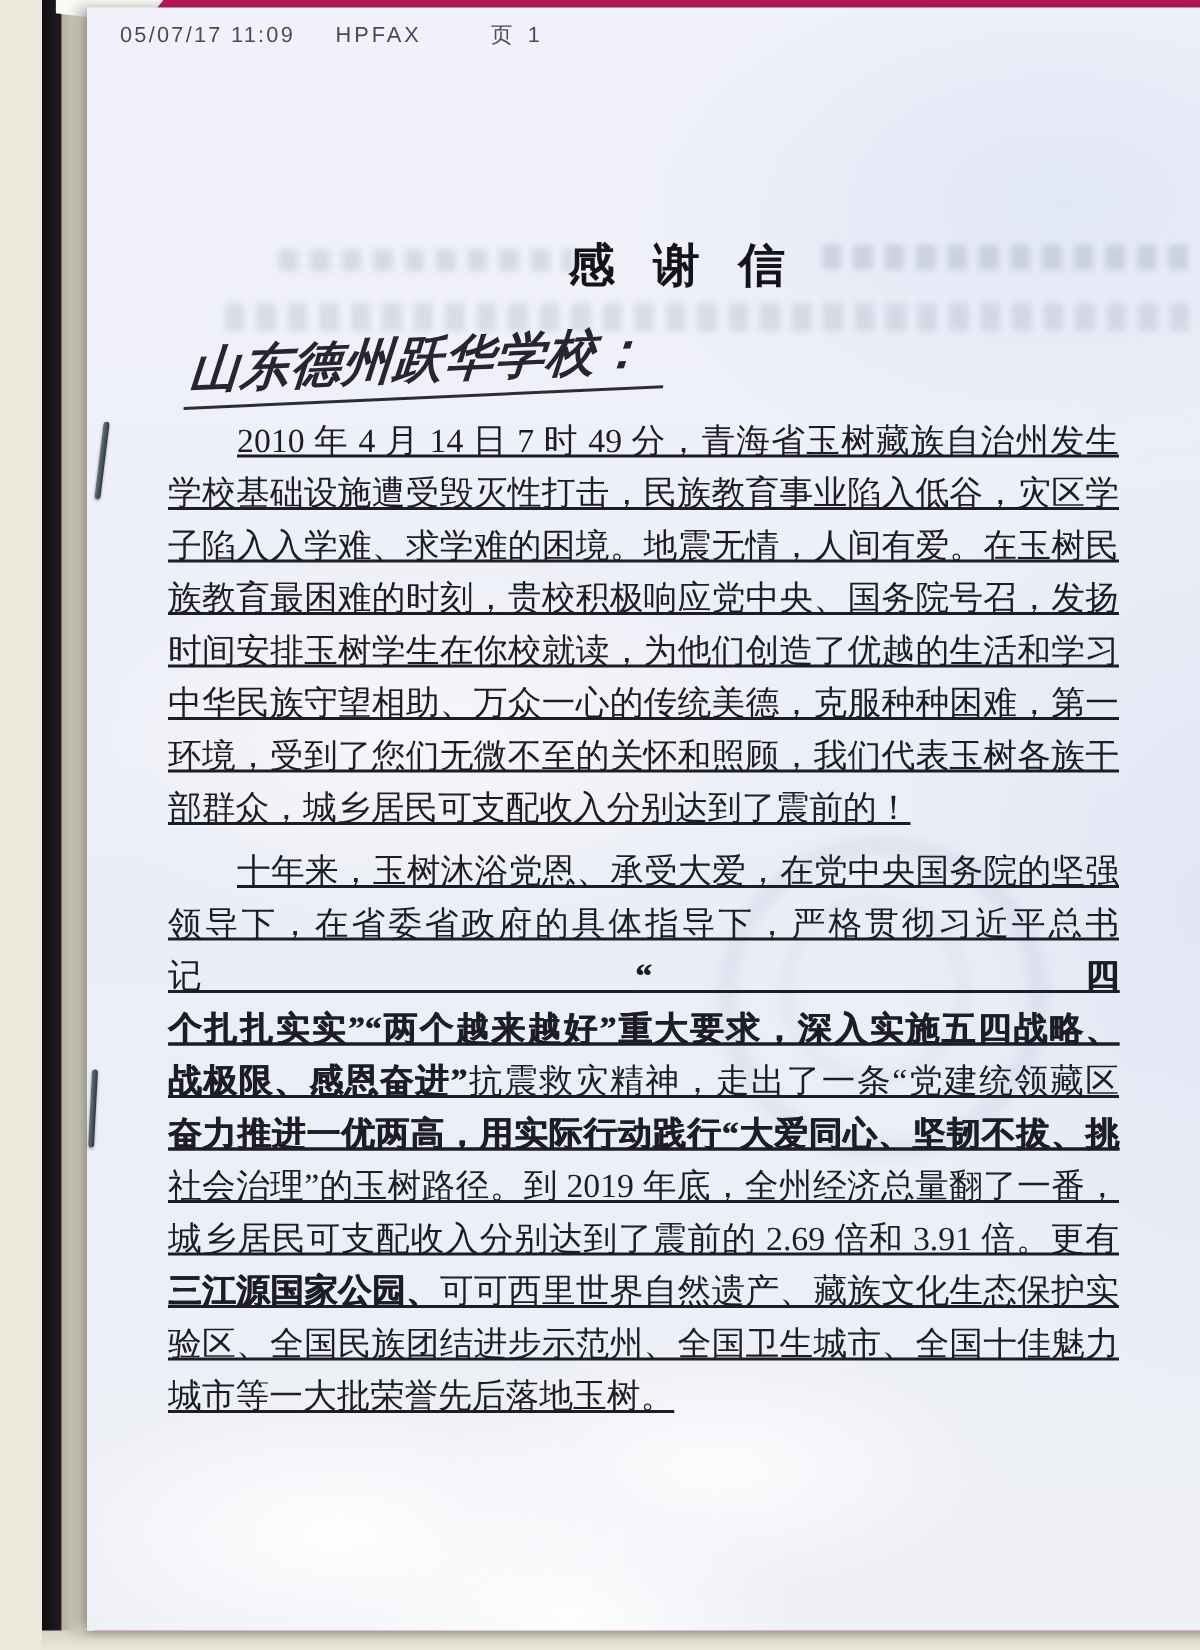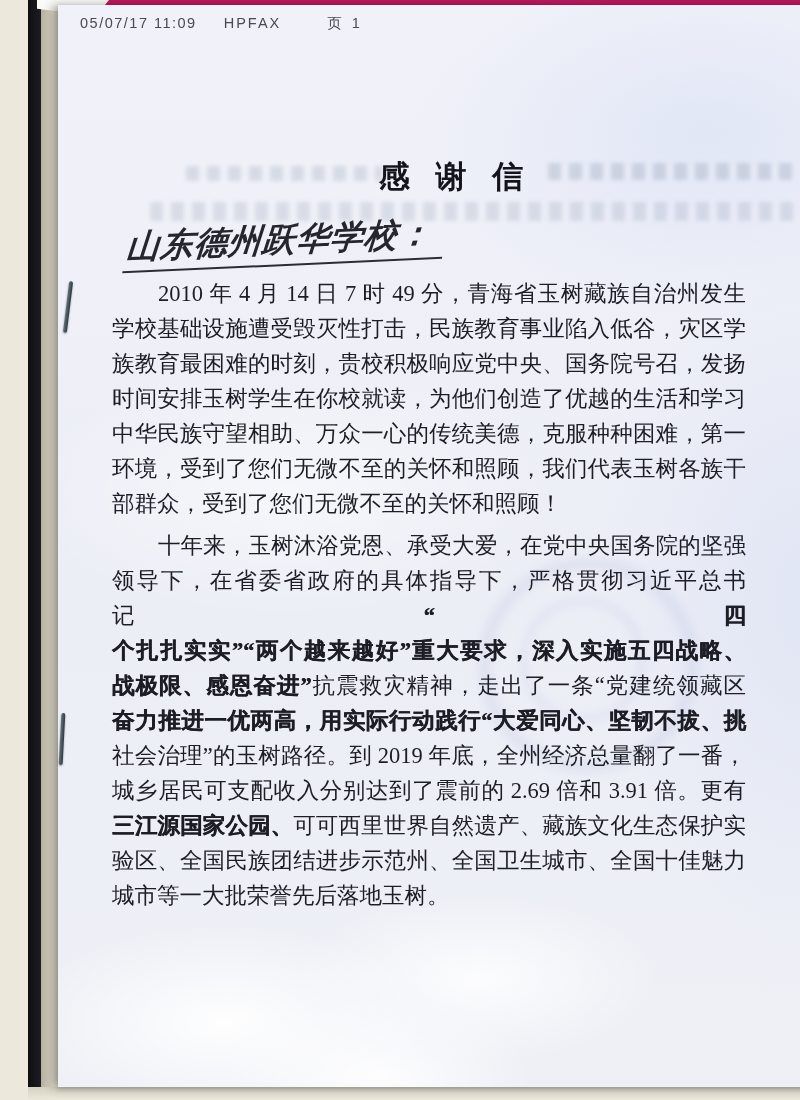--- a/index.html
+++ b/index.html
@@ -52,21 +52,21 @@
 
   .salutation{position:absolute;left:66px;top:213px;display:inline-block;
     font-style:italic;font-weight:700;font-size:33px;letter-spacing:1px;color:#26262e;
     transform:rotate(-2.6deg) skewX(-7deg);border-bottom:2.5px solid #2c2c35;
     padding:0 12px 1px 2px;}
 
   .letter-body{position:absolute;left:54px;top:271px;width:634px;
     font-size:22.5px;line-height:35px;color:#1d1d26;}
   .para{margin:0;}
   .para + .para{margin-top:7px;}
-  .line{text-align:justify;text-align-last:justify;}
+  .line{text-align:justify;text-align-last:justify;text-decoration:underline;}
   .line.first{text-indent:46px;}
   .line.last{text-align-last:left;}
   .b{font-weight:700;text-shadow:.5px 0 0 currentColor;}
 
   
   .staple{position:absolute;width:4px;height:52px;border-radius:2px;
     background:linear-gradient(90deg,#66737c,#2c383f);box-shadow:0 1px 2px rgba(0,0,0,.35);}
   .staple.s1{left:8px;top:276px;transform:rotate(7deg);}
   .staple.s2{left:2px;top:708px;transform:rotate(3deg);}
 </style>
@@ -93,25 +93,26 @@
     <div class="stamp-bleed-inner"></div>
 
     <h1 class="title">感 谢 信</h1>
 
     <div class="salutation">山东德州跃华学校：</div>
 
     <div class="letter-body">
         <div class="para">
           <div class="line first"><span>2010 年 4 月 14 日 7 时 49 分，青海省玉树藏族自治州发生</span></div>
           <div class="line"><span>学校基础设施遭受毁灭性打击，民族教育事业陷入低谷，灾区学</span></div>
+          <div class="line"><span>子陷入入学难、求学难的困境。地震无情，人间有爱。在玉树民</span></div>
           <div class="line"><span>族教育最困难的时刻，贵校积极响应党中央、国务院号召，发扬</span></div>
           <div class="line"><span>时间安排玉树学生在你校就读，为他们创造了优越的生活和学习</span></div>
           <div class="line"><span>中华民族守望相助、万众一心的传统美德，克服种种困难，第一</span></div>
           <div class="line"><span>环境，受到了您们无微不至的关怀和照顾，我们代表玉树各族干</span></div>
-          <div class="line last"><span>部群众，受到了您们无微不至的关怀和照顾！</span></div>
+          <div class="line last"><span>部群众，城乡居民可支配收入分别达到了震前的！</span></div>
         </div>
         <div class="para">
           <div class="line first"><span>十年来，玉树沐浴党恩、承受大爱，在党中央国务院的坚强</span></div>
           <div class="line"><span>领导下，在省委省政府的具体指导下，严格贯彻习近平总书记</span><span class="b">“四</span></div>
           <div class="line"><span class="b">个扎扎实实”“两个越来越好”重大要求，深入实施五四战略、</span></div>
           <div class="line"><span class="b">战极限、感恩奋进”</span><span>抗震救灾精神，走出了一条“党建统领藏区</span></div>
           <div class="line"><span class="b">奋力推进一优两高，用实际行动践行“大爱同心、坚韧不拔、挑</span></div>
           <div class="line"><span>社会治理”的玉树路径。到 2019 年底，全州经济总量翻了一番，</span></div>
           <div class="line"><span>城乡居民可支配收入分别达到了震前的 2.69 倍和 3.91 倍。更有</span></div>
           <div class="line"><span class="b">三江源国家公园、</span><span>可可西里世界自然遗产、藏族文化生态保护实</span></div>

